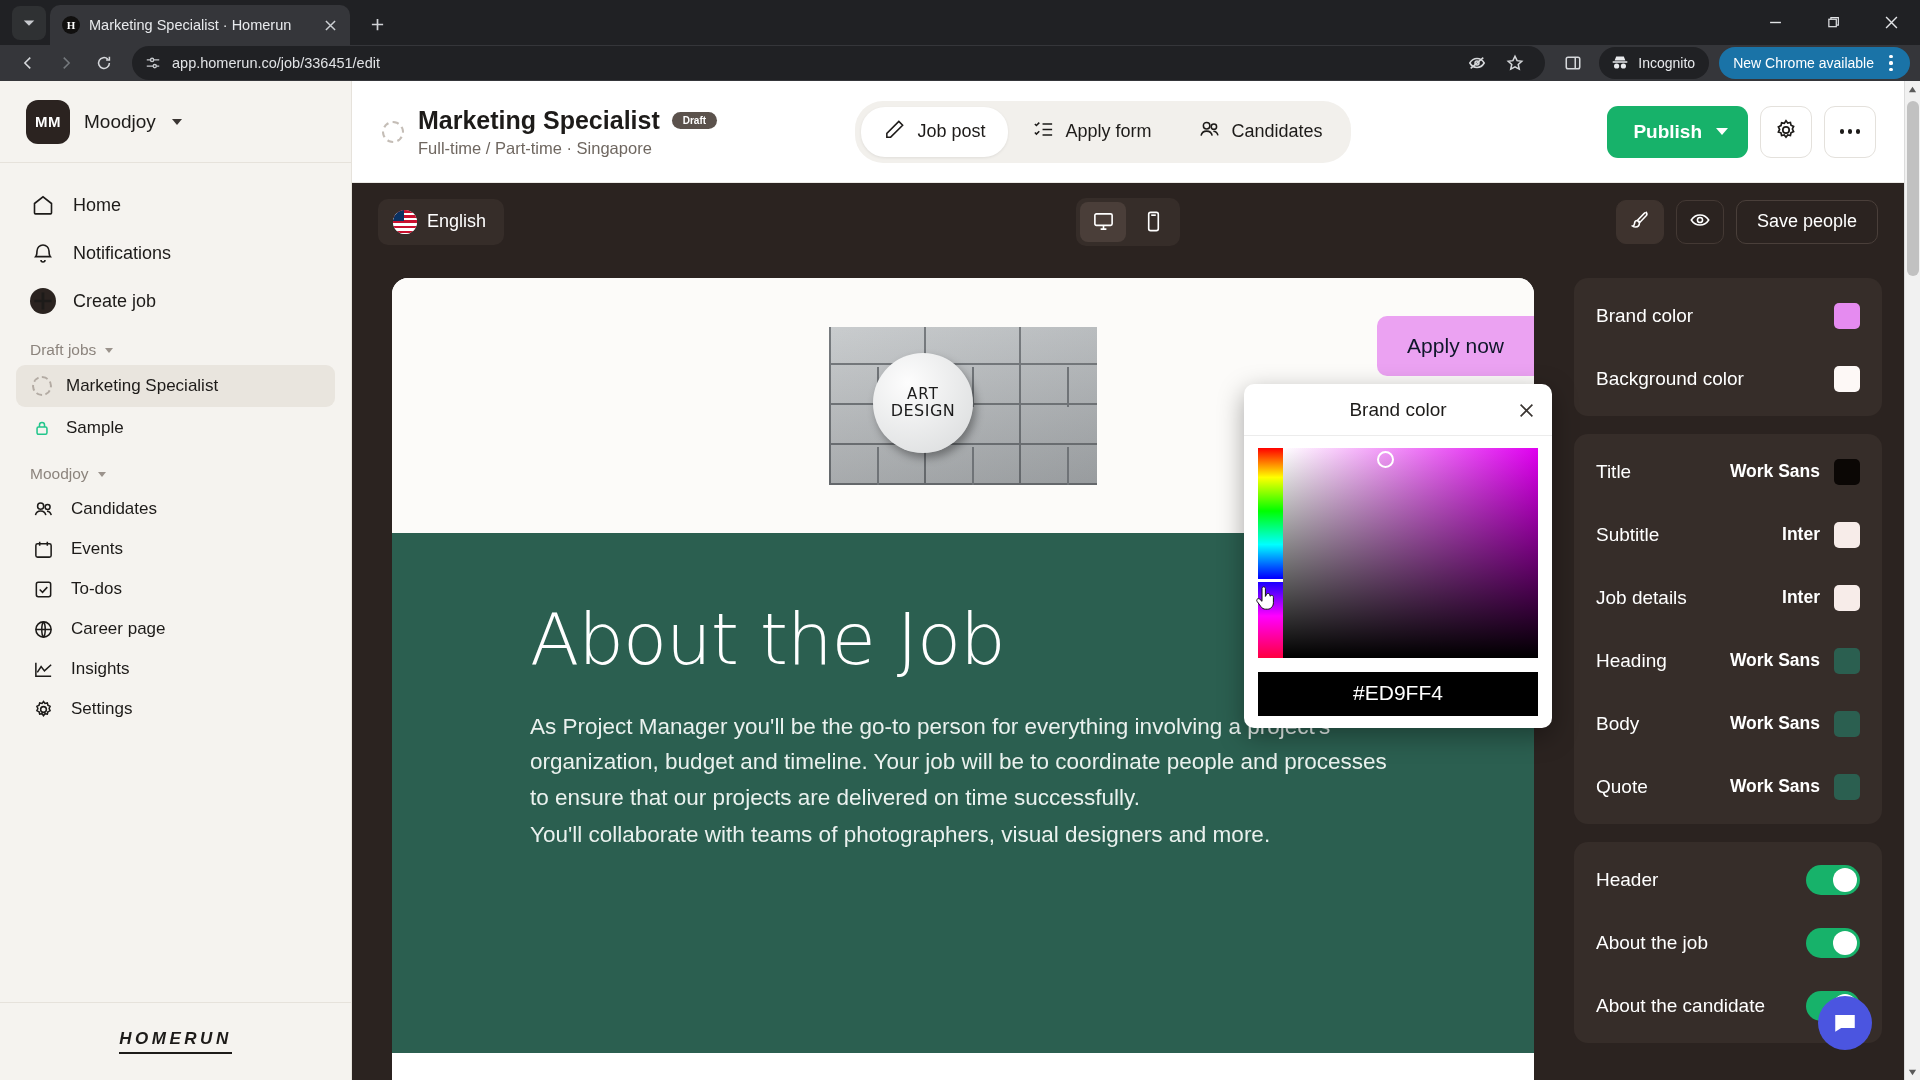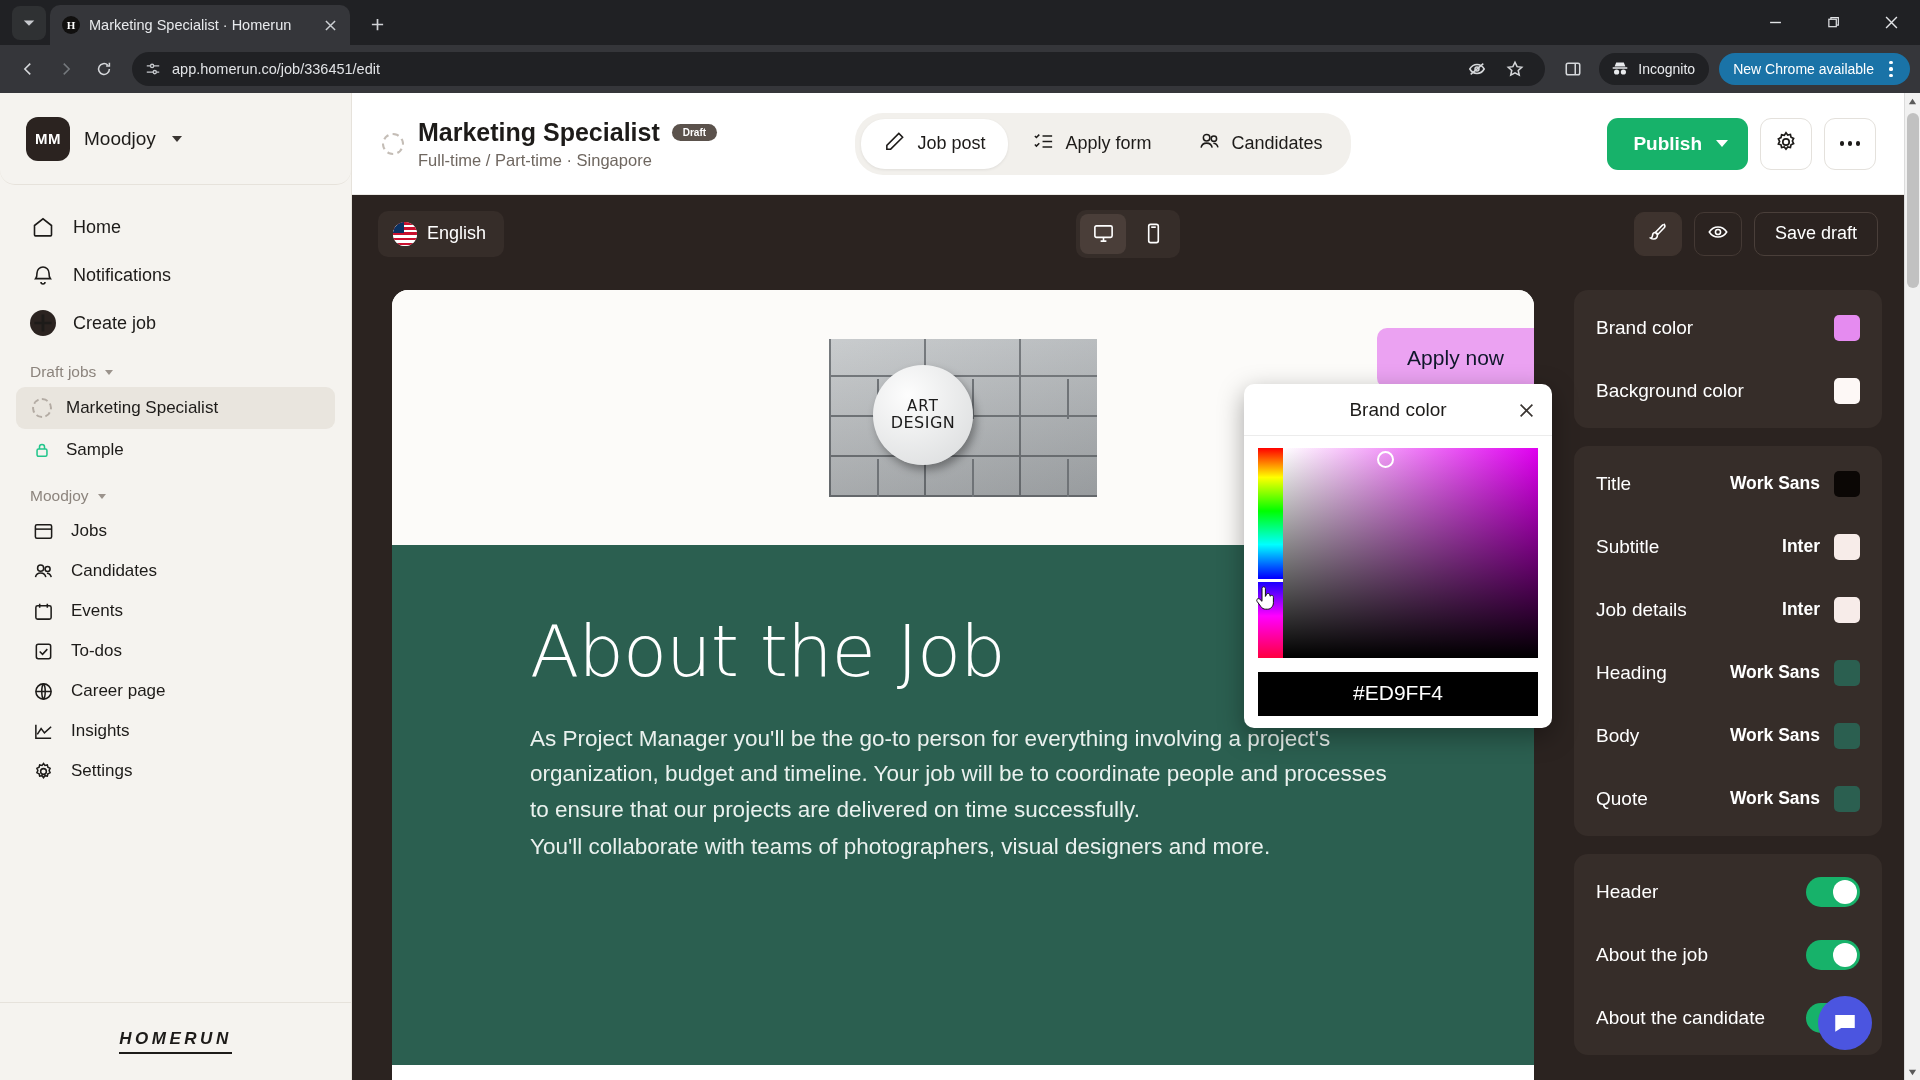--- a/index.html
+++ b/index.html
@@ -33,21 +33,21 @@
   .tab-title { color:#e8eaed; font-size:14.5px; white-space:nowrap; overflow:hidden; text-overflow:ellipsis; flex:1; }
   .tab-close { width:20px; height:20px; display:flex; align-items:center; justify-content:center; border-radius:50%; }
   .tab-close svg { width:11px; height:11px; stroke:#cdd0d4; stroke-width:1.6; }
   .new-tab { width:34px; height:34px; margin:0 0 4px 10px; display:flex; align-items:center; justify-content:center; border-radius:50%; }
   .new-tab svg { width:15px; height:15px; stroke:#d0d2d6; stroke-width:1.8; }
 
   .win-controls { position:absolute; right:0; top:0; height:45px; display:flex; }
   .win-btn { width:58px; height:45px; display:flex; align-items:center; justify-content:center; }
   .win-btn svg { width:13px; height:13px; stroke:#e2e4e7; stroke-width:1.3; fill:none; }
 
-  .toolbar { height:48px; background:#35363a; display:flex; align-items:center; padding:0 10px; gap:2px; }
+  .toolbar { height:36px; background:#35363a; display:flex; align-items:center; padding:0 10px; gap:2px; }
   .tb-icon { width:36px; height:36px; display:flex; align-items:center; justify-content:center; border-radius:50%; }
   .tb-icon svg { width:18px; height:18px; stroke:#d6d8db; stroke-width:1.7; fill:none; }
   .tb-icon.dim svg { stroke:#75797d; }
   .omnibox {
     flex:1; height:34px; background:#202124; border-radius:17px; display:flex; align-items:center;
     padding:0 12px; margin:0 8px; gap:10px; min-width:0;
   }
   .omnibox .site-ico { width:18px; height:18px; flex:0 0 18px; display:flex; align-items:center; justify-content:center; }
   .omnibox .site-ico svg { width:16px; height:16px; stroke:#c5c8cc; stroke-width:1.5; fill:none; }
   .omnibox .url { color:#e1e3e6; font-size:14.5px; white-space:nowrap; overflow:hidden; }
@@ -65,23 +65,22 @@
   .kebab { width:22px; height:30px; display:flex; flex-direction:column; align-items:center; justify-content:center; gap:3px; }
   .kebab i { width:3.2px; height:3.2px; border-radius:50%; background:#fff; display:block; }
 
   
   .app { flex:1; display:flex; background:#f5f3ef; min-height:0; position:relative; }
 
   
   .sidebar { width:352px; flex:0 0 352px; background:#f5f3ef; display:flex; flex-direction:column;
              border-right:1px solid #e6e2db; }
   .org {
-    height:92px; display:flex; align-items:center; gap:14px; padding:12px 26px;
+    height:82px; display:flex; align-items:center; gap:14px; padding:12px 26px;
     border-bottom:1px solid #e6e2db;
-    border-radius:15px;
   }
   .org-avatar {
     width:44px; height:44px; border-radius:12px; background:#2b2320; color:#fff;
     display:flex; align-items:center; justify-content:center; font-size:15px; font-weight:700; letter-spacing:.5px;
   }
   .org-name { font-size:19px; color:#1d1b19; font-weight:400; }
   .caret { width:0; height:0; border-left:5px solid transparent; border-right:5px solid transparent;
            border-top:6px solid #3a3532; margin-left:2px; }
   .caret.sm { border-left-width:4px; border-right-width:4px; border-top-width:5px; border-top-color:#9b938c; }
 
@@ -423,29 +422,20 @@
       </div>
 
       <div class="group-label">
         <span>Moodjoy</span>
         <span class="caret sm"></span>
       </div>
       <div class="nav nav2" style="padding-top:0">
         <div class="nav-item">
           <span class="ico">
             <svg viewBox="0 0 22 22">
-                <rect x="2.5" y="4" width="17" height="14" rx="1.6"></rect>
-                <path d="M2.5 8.5h17"></path>
-              </svg>
-          </span>
-          <span>Jobs</span>
-        </div>
-        <div class="nav-item">
-          <span class="ico">
-            <svg viewBox="0 0 22 22">
                 <circle cx="8" cy="7.5" r="3.2"></circle>
                 <circle cx="15.3" cy="8.3" r="2.6"></circle>
                 <path d="M2.6 17c.5-3 2.7-4.5 5.4-4.5S12.9 14 13.4 17"></path>
                 <path d="M14.6 12.8c2.3.1 4 1.6 4.5 4.2"></path>
               </svg>
           </span>
           <span>Candidates</span>
         </div>
         <div class="nav-item">
           <span class="ico">
@@ -602,21 +592,21 @@
           </div>
           <div class="eb-icon">
             <span>
               <svg viewBox="0 0 24 24">
                   <path d="M2.5 12S6 6.5 12 6.5 21.5 12 21.5 12 18 17.5 12 17.5 2.5 12 2.5 12z"></path>
                   <circle cx="12" cy="12" r="2.8"></circle>
                 </svg>
             </span>
           </div>
           <div class="btn-savedraft">
-            <span>Save draft</span>
+            <span>Save people</span>
           </div>
         </div>
       </div>
 
       <div class="canvas">
 
         <div class="preview-wrap">
           <div class="preview">
             <div class="pv-hero">
               <div class="pv-photo">

